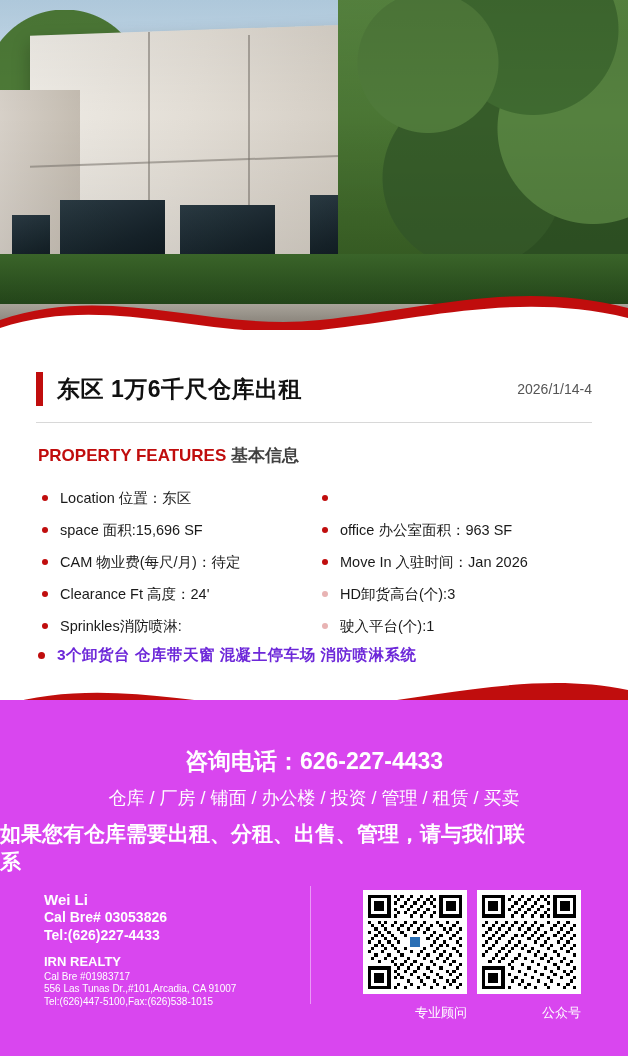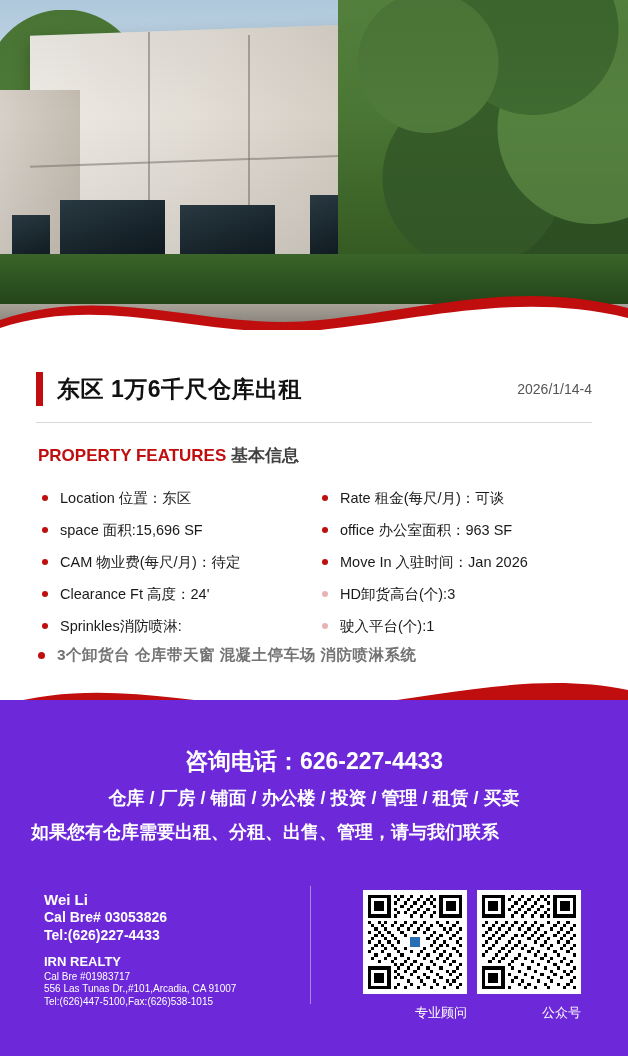--- a/index.html
+++ b/index.html
@@ -158,51 +158,51 @@
   }
   .bullet {
     width: 6px; height: 6px; background: #c00d0d;
     border-radius: 50%; margin-right: 12px; flex: none;
   }
   .bullet.hollow { background: #e8b3b3; }
 
   .highlight {
     position: absolute; left: 38px; top: 315px;
     display: flex; align-items: center;
-    font-size: 15.5px; font-weight: bold; color: #737373;
+    font-size: 15.5px; font-weight: bold; color: #6d28d9;
   }
   .highlight .bullet { width: 7px; height: 7px; }
   .highlight span.txt { letter-spacing: 0.5px; }
 
   
   .wave-mid {
     position: absolute;
     left: 0; top: 660px;
     width: 628px; height: 60px;
   }
   .redblock {
     position: absolute;
     left: 0; top: 700px;
     width: 628px; height: 356px;
-    background: #6d28d9;
+    background: #d946ef;
   }
   .phone-line {
     position: absolute; top: 46px; width: 628px;
     text-align: center; color: #fff;
     font-size: 23px; font-weight: bold;
   }
   .cats-line {
     position: absolute; top: 86px; width: 628px;
     text-align: center; color: #fff;
-    font-size: 18px; font-weight: bold;
+    font-size: 18px; font-weight: normal;
   }
   .ask-line {
     position: absolute; top: 120px; width: 530px;
-    text-align: center; color: #fff;
-    font-size: 18px; font-weight: bold;
+    color: #fff;
+    font-size: 21px; font-weight: bold;
   }
 
   .agent {
     position: absolute; left: 44px; top: 190px;
     color: #fff; line-height: 1.28;
   }
   .agent .nm { font-size: 15px; font-weight: bold; }
   .agent .ln { font-size: 14px; font-weight: bold; }
   .agent .co { font-size: 13px; font-weight: bold; margin-top: 9px; }
   .agent .sm { font-size: 10px; font-weight: normal; }
@@ -271,21 +271,20 @@
       <span>PROPERTY FEATURES</span><span class="cn"> 基本信息</span>
     </div>
 
     <div class="grid">
       <div class="item">
         <span class="bullet"></span>
         <span>Location 位置：东区</span>
       </div>
       <div class="item">
         <span class="bullet"></span>
-        <span>Rate 租金(每尺/月)：可谈</span>
       </div>
       <div class="item">
         <span class="bullet"></span>
         <span>space 面积:15,696 SF</span>
       </div>
       <div class="item">
         <span class="bullet"></span>
         <span>office 办公室面积：963 SF</span>
       </div>
       <div class="item">

